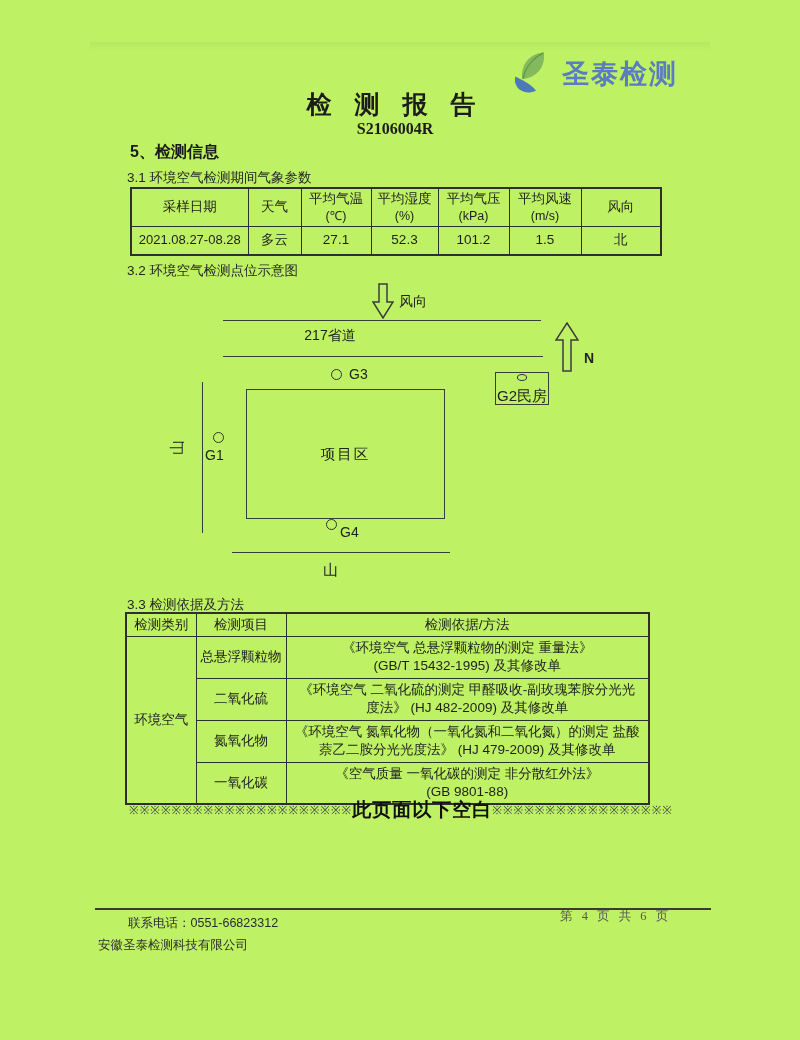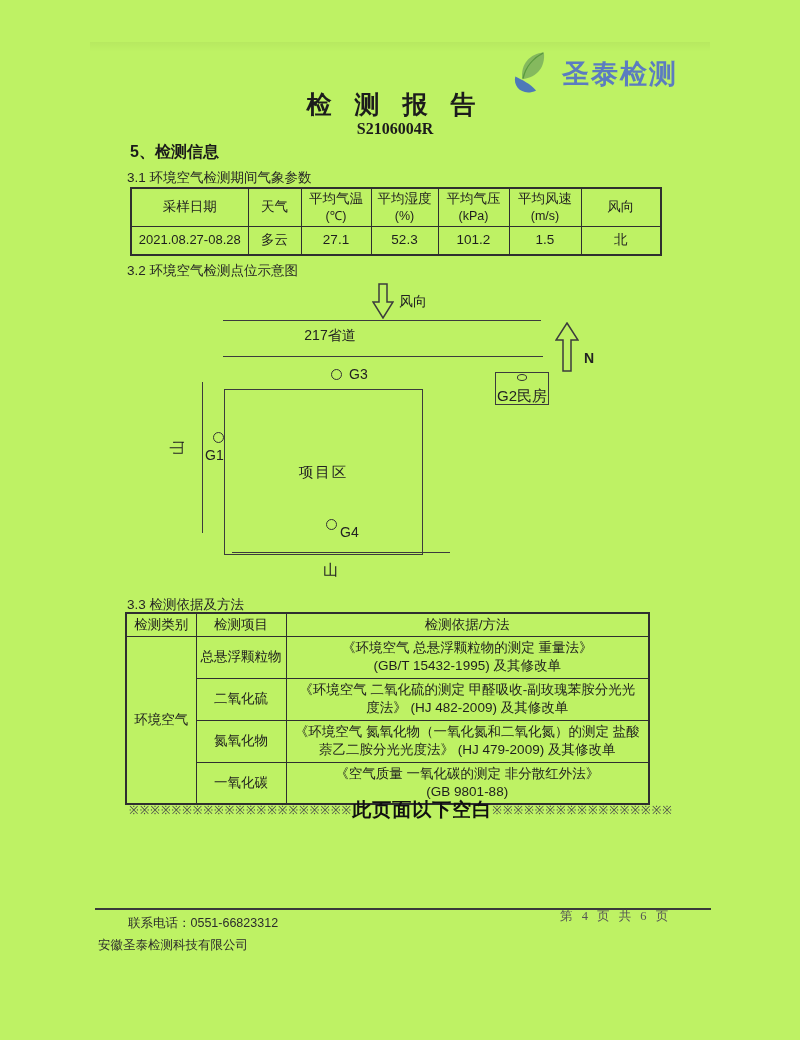--- a/index.html
+++ b/index.html
@@ -147,21 +147,21 @@
       <div class="g2-circle"></div>
       <div class="g2-text">G2民房</div>
     </div>
 
     <div class="d-line-v" style="left:107px; top:102px; height:151px;"></div>
     <div class="d-label rotate-ccw" style="left:75px; top:158px; font-size:15px;">山</div>
 
     <div class="d-circle" style="left:118px; top:152px;"></div>
     <div class="d-label" style="left:110px; top:167px;">G1</div>
 
-    <div class="d-rect" style="left:129px; top:109px; width:199px; height:166px;">
+    <div class="d-rect" style="left:151px; top:109px; width:199px; height:130px;">
       <div class="proj-label">项目区</div>
     </div>
 
     <div class="d-circle" style="left:231px; top:239px;"></div>
     <div class="d-label" style="left:245px; top:244px;">G4</div>
 
     <div class="d-line-h" style="left:137px; top:272px; width:218px;"></div>
     <div class="d-label" style="left:228px; top:281px; font-size:15px;">山</div>
   </div>
 

